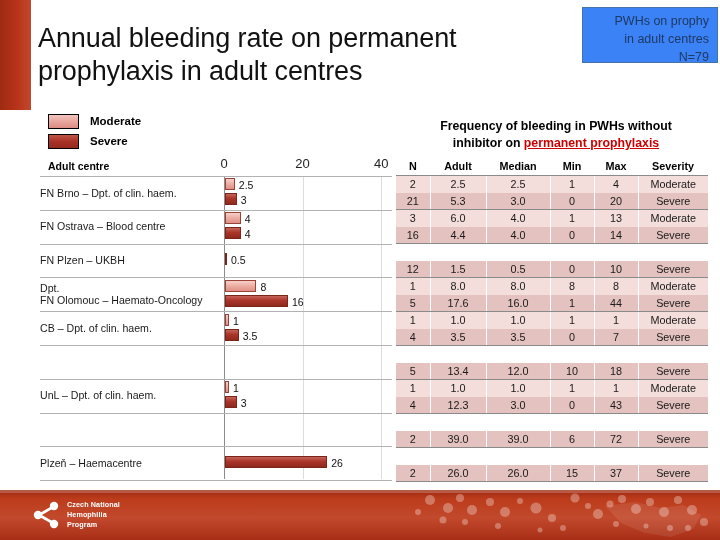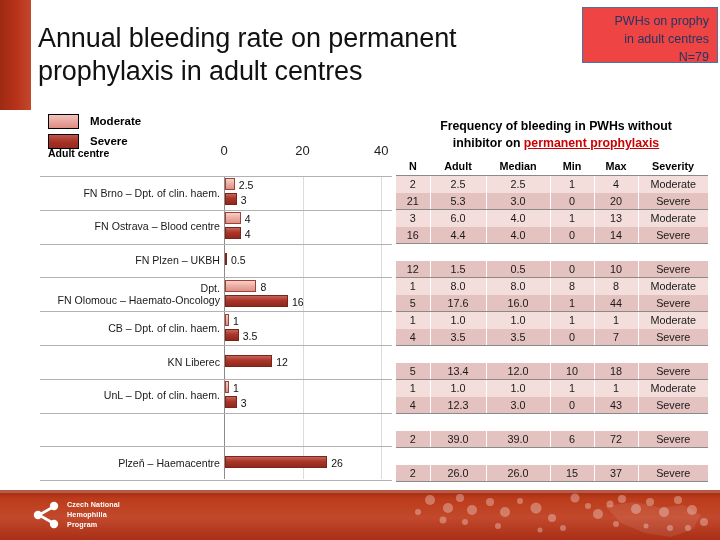--- a/index.html
+++ b/index.html
@@ -34,21 +34,21 @@
     color: #111111;
     font-weight: 400;
     letter-spacing: -0.1px;
   }
 
   
   .callout {
     position: absolute;
     left: 582px; top: 7px;
     width: 136px; height: 56px;
-    background: #ef4444;
+    background: #3b82f6;
     border: 1.5px solid #4573a7;
     padding: 5px 8px 0 0;
     text-align: right;
     font-size: 12.5px;
     line-height: 1.42;
     color: #1f3864;
   }
 
   
   .legend { position: absolute; left: 48px; top: 112px; }
@@ -71,21 +71,21 @@
     font-size: 12.3px;
     font-weight: bold;
     line-height: 1.37;
     color: #000;
   }
   .table-title .hl { color: #cc0000; text-decoration: underline; }
 
   
   .chart-head {
     position: absolute;
-    left: 40px; top: 147px;
+    left: 40px; top: 160px;
     width: 350px; height: 16px; text-align: center;
   }
   .chart-head .axis-title {
     position: absolute; left: 8px; top: 0;
     font-size: 10.5px; font-weight: bold; color: #000;
   }
   .tick-lab {
     position: absolute; top: -4px;
     font-size: 13px; color: #222; transform: translateX(-50%);
   }
@@ -104,21 +104,21 @@
     position: absolute; top: 0; bottom: 1px;
     width: 1px; background: #8c8c8c;
   }
   .gridline {
     position: absolute; top: 0; bottom: 1px;
     width: 1px; background: #dcdcdc;
   }
   .crow { position: absolute; left: 0; width: 100%; }
   .clabel {
     position: absolute; right: 0; width: 180px;
-    text-align: right;
+    text-align: left;
     font-size: 10.6px; color: #1a1a1a;
     line-height: 1.18;
   }
   .bar {
     position: absolute; height: 12px;
     border: 1px solid #7f2a20;
   }
   .bar.mod {
     background: linear-gradient(to bottom,#f6d0c9 0%, #eeb0a6 45%, #e09085 100%);
     border-color: #9a4237;
@@ -265,27 +265,20 @@
       <div class="crow" style="top: 135.2px; height: 33.8px;">
         <div class="clabel" style="width: 180px; left: 0px; top: 10.6px;">
           <div>CB – Dpt. of clin. haem.</div>
         </div>
         <div class="bar mod" style="left: 185px; top: 2.4px; width: 3.93px;"></div>
         <span class="bval" style="left: 192.93px; top: 3.4px;">1</span>
         <div class="bar sev" style="left: 185px; top: 17.4px; width: 13.755px;"></div>
         <span class="bval" style="left: 202.755px; top: 18.4px;">3.5</span>
       </div>
       <div class="rule" style="top: 169px;"></div>
-      <div class="crow" style="top: 169px; height: 33.8px;">
-        <div class="clabel" style="width: 180px; left: 0px; top: 10.6px;">
-          <div>KN Liberec</div>
-        </div>
-        <div class="bar sev" style="left: 185px; top: 9.9px; width: 47.16px;"></div>
-        <span class="bval" style="left: 236.16px; top: 10.9px;">12</span>
-      </div>
       <div class="rule" style="top: 202.8px;"></div>
       <div class="crow" style="top: 202.8px; height: 33.8px;">
         <div class="clabel" style="width: 180px; left: 0px; top: 10.6px;">
           <div>UnL – Dpt. of clin. haem.</div>
         </div>
         <div class="bar mod" style="left: 185px; top: 2.4px; width: 3.93px;"></div>
         <span class="bval" style="left: 192.93px; top: 3.4px;">1</span>
         <div class="bar sev" style="left: 185px; top: 17.4px; width: 11.79px;"></div>
         <span class="bval" style="left: 200.79px; top: 18.4px;">3</span>
       </div>

